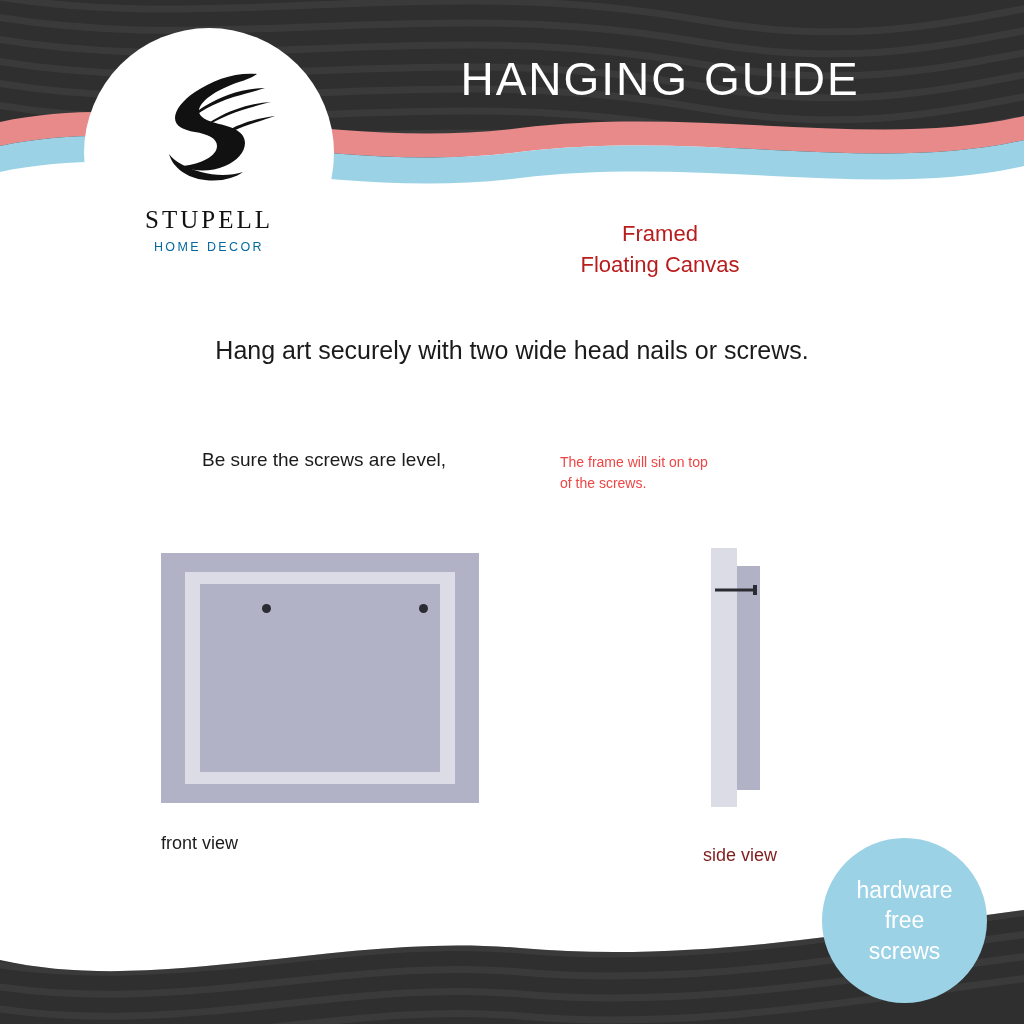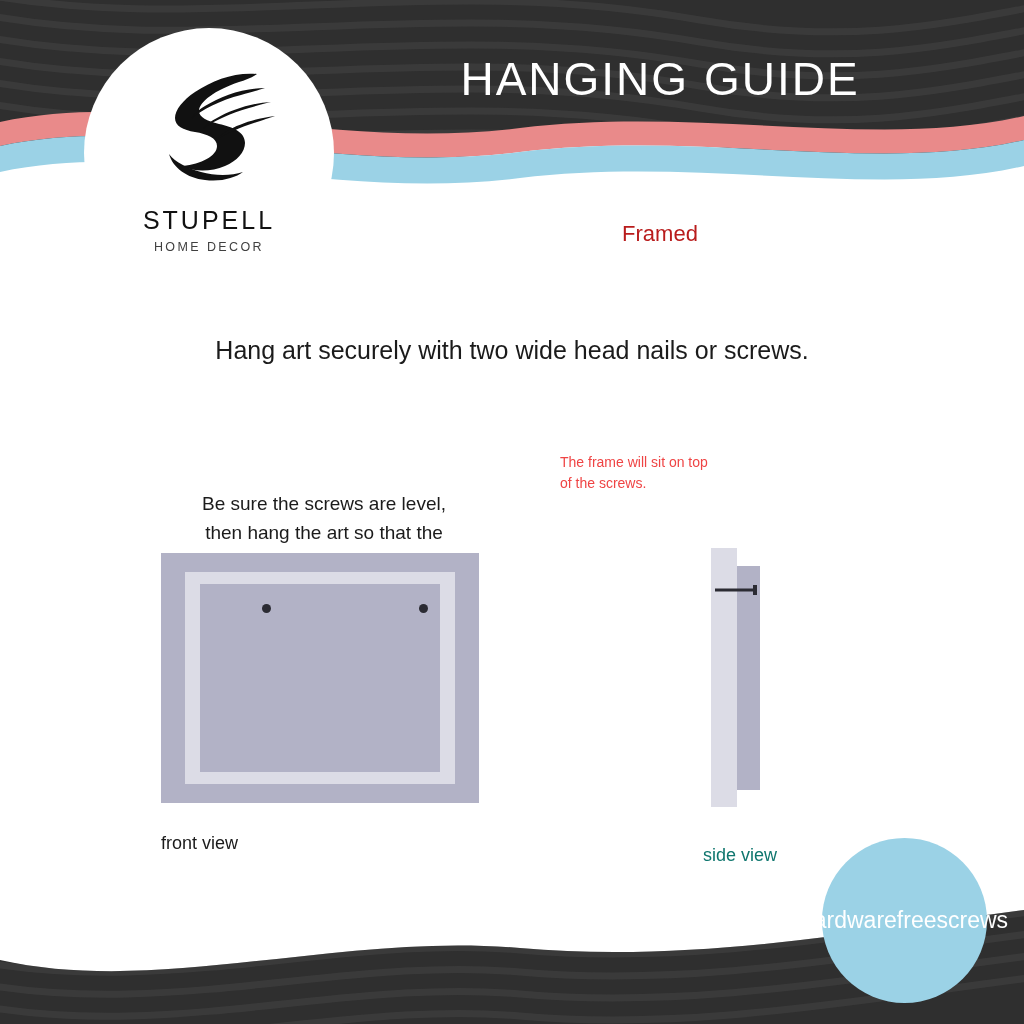--- a/index.html
+++ b/index.html
@@ -64,30 +64,31 @@
   }
   .logo-name {
     position: absolute;
     left: 0;
     right: 0;
     top: 178px;
     text-align: center;
     font-size: 25px;
     letter-spacing: 3px;
     color: #111111;
+    font-family: Liberation Serif, serif;
   }
   .logo-sub {
     position: absolute;
     left: 0;
     right: 0;
     top: 212px;
     text-align: center;
     font-size: 12.5px;
     letter-spacing: 2.4px;
-    color: #404040;
+    color: #0369a1;
   }
 
   
   .product-name {
     position: absolute;
     left: 340px;
     top: 218px;
     width: 640px;
     text-align: center;
     color: #b91c1c;
@@ -110,21 +111,20 @@
   
   .col-left-caption {
     position: absolute;
     left: 120px;
     top: 446px;
     width: 408px;
     text-align: center;
     color: #1b1b1b;
     font-size: 19px;
     line-height: 1.5;
-    margin-top: 44px;
   }
   .col-right-caption {
     position: absolute;
     left: 560px;
     top: 452px;
     width: 360px;
     text-align: left;
     color: #ef4444;
     font-size: 14px;
     line-height: 1.5;
@@ -199,35 +199,35 @@
     width: 44px;
     height: 10px;
   }
   .side-label {
     position: absolute;
     left: 620px;
     top: 845px;
     width: 240px;
     text-align: center;
     font-size: 18px;
-    color: #0f766e;
+    color: #7f1d1d;
   }
 
   
   .badge-circle {
     position: absolute;
     left: 822px;
     top: 838px;
     width: 165px;
     height: 165px;
     border-radius: 50%;
     background: #9bd2e6;
     z-index: 8;
     display: flex;
-    flex-direction: row;
+    flex-direction: column;
     align-items: center;
     justify-content: center;
   }
   .badge-circle span {
     display: block;
     color: #ffffff;
     font-size: 23px;
     line-height: 1.33;
     text-align: center;
   }
@@ -270,27 +270,27 @@
       <path d="M132,40 C112,41 92,48 78,56 C70,60 66,64 64,67 C74,59 92,51 110,46 C120,43 127,41 132,40 Z" fill="#111111"></path>
       <path d="M136,54 C118,56 100,62 88,69 C82,73 78,76 76,79 C86,72 102,65 118,60 C127,57 133,55 136,54 Z" fill="#111111"></path>
       <path d="M30,92 C34,106 48,116 66,118 C82,120 96,116 104,110 C92,114 76,114 62,110 C48,106 36,100 30,92 Z" fill="#111111"></path>
     </svg>
     <div class="logo-name">STUPELL</div>
     <div class="logo-sub">HOME DECOR</div>
   </div>
 
   <div class="product-name">
     <div>Framed</div>
+    <div>Floating Canvas</div>
   </div>
 
   <div class="instruction">Hang art securely with two wide head nails or screws.</div>
 
   <div class="col-left-caption">
     <div>Be sure the screws are level,</div>
-    <div>then hang the art so that the</div>
   </div>
 
   <div class="col-right-caption">
     <div>The frame will sit on top</div>
     <div>of the screws.</div>
   </div>
 
   <div class="front-view">
     <div class="front-inner-border">
       <div class="front-canvas"></div>

